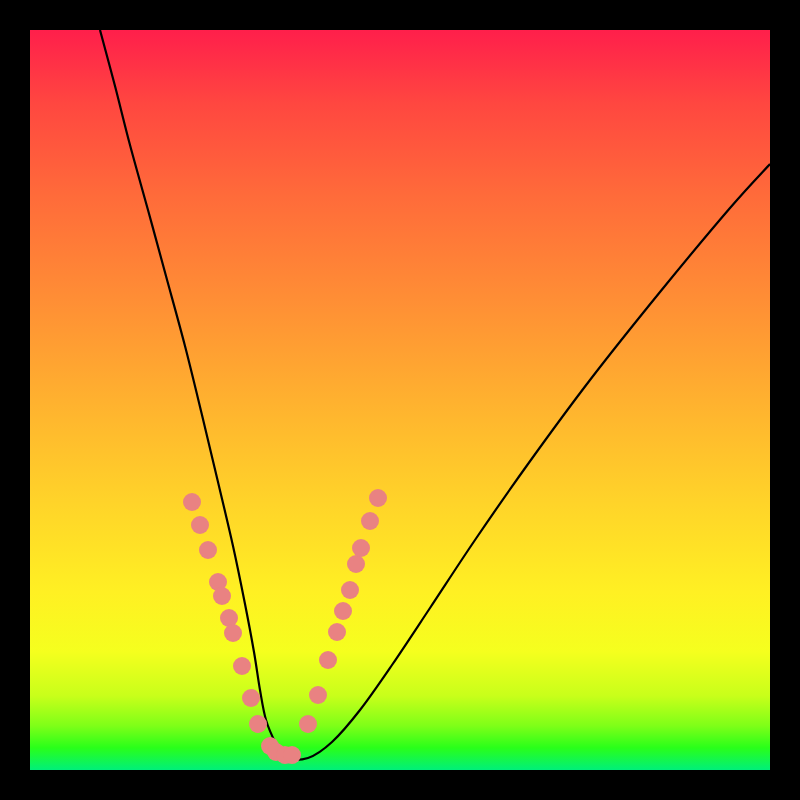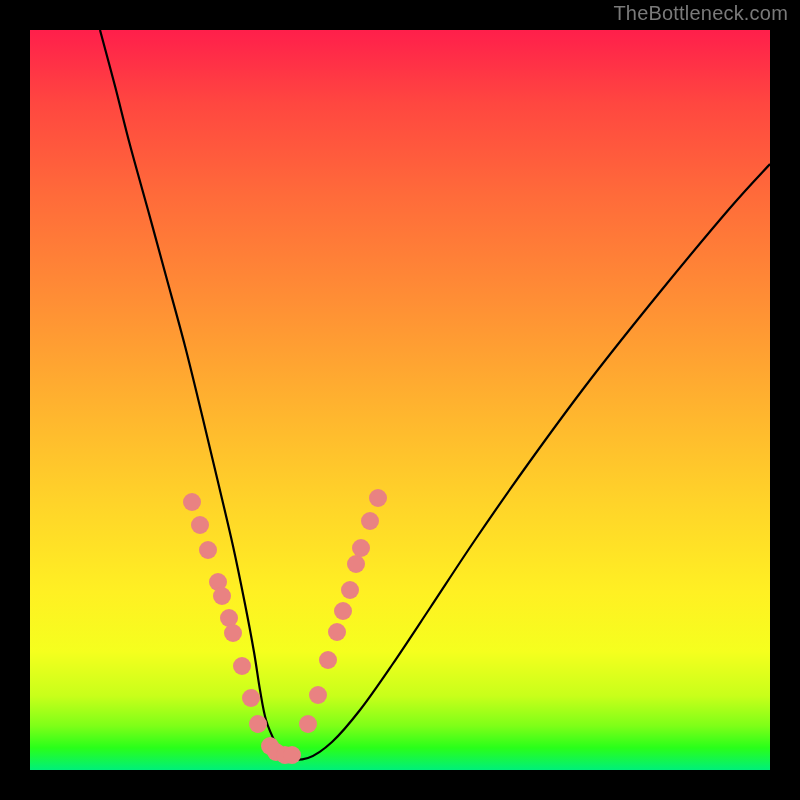--- a/index.html
+++ b/index.html
@@ -96,14 +96,13 @@
           <circle cx="307" cy="602" r="9" class="marker"></circle>
           <circle cx="313" cy="581" r="9" class="marker"></circle>
           <circle cx="320" cy="560" r="9" class="marker"></circle>
           <circle cx="326" cy="534" r="9" class="marker"></circle>
           <circle cx="331" cy="518" r="9" class="marker"></circle>
           <circle cx="340" cy="491" r="9" class="marker"></circle>
           <circle cx="348" cy="468" r="9" class="marker"></circle>
         </g>
     </svg>
   </div>
-  <div class="watermark">TheBottleneck.com</div>
 </div>
 
 </body></html>

